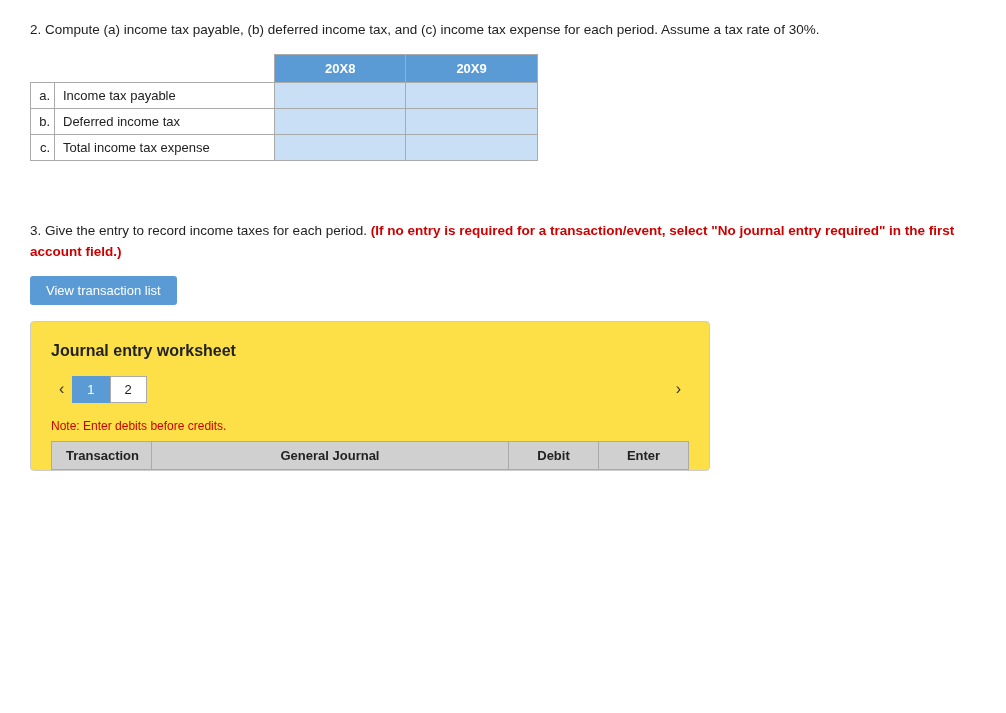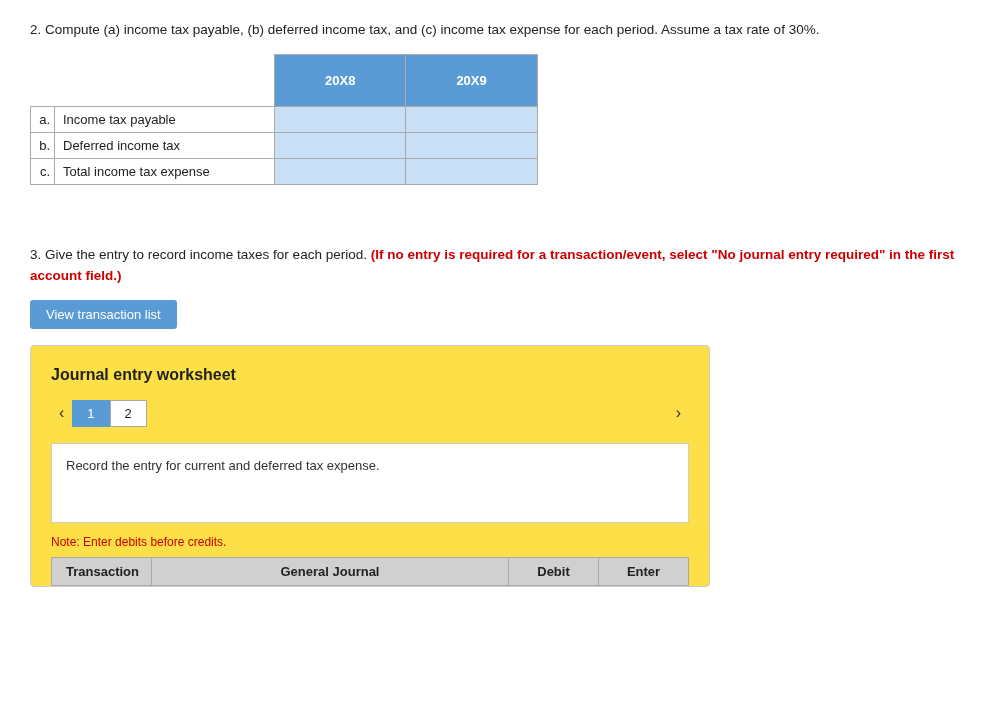--- a/index.html
+++ b/index.html
@@ -25,21 +25,21 @@
     }
     .tax-table {
       border-collapse: collapse;
       min-width: 420px;
     }
     .tax-table th {
       background-color: #5b9bd5;
       color: #fff;
       font-weight: bold;
       text-align: center;
-      padding: 18px 50px;
+      padding: 6px 50px;
       border: 1px solid #aaa;
       font-size: 13px;
     }
     .tax-table td {
       border: 1px solid #aaa;
       padding: 5px 8px;
       font-size: 13px;
     }
     .tax-table td.label-cell {
       background: #fff;
@@ -223,23 +223,20 @@
 
   <div class="tab-nav-container">
     <button class="nav-arrow">‹</button>
     <div class="tab-item active" id="tab-0">1</div>
     <div class="tab-item" id="tab-1">2</div>
     <button class="nav-arrow nav-arrow-right">›</button>
   </div>
 
   <br>
 
-  <div class="record-box">
-    <span>Record the entry for current and deferred tax expense.</span>
-  </div>
 
   <p class="note-text">Note: Enter debits before credits.</p>
 
   <table class="journal-table">
     <thead>
       <tr>
         <th class="th-transaction">Transaction</th>
         <th class="th-journal">General Journal</th>
         <th class="th-debit">Debit</th>
         <th class="th-credit">Enter</th>

